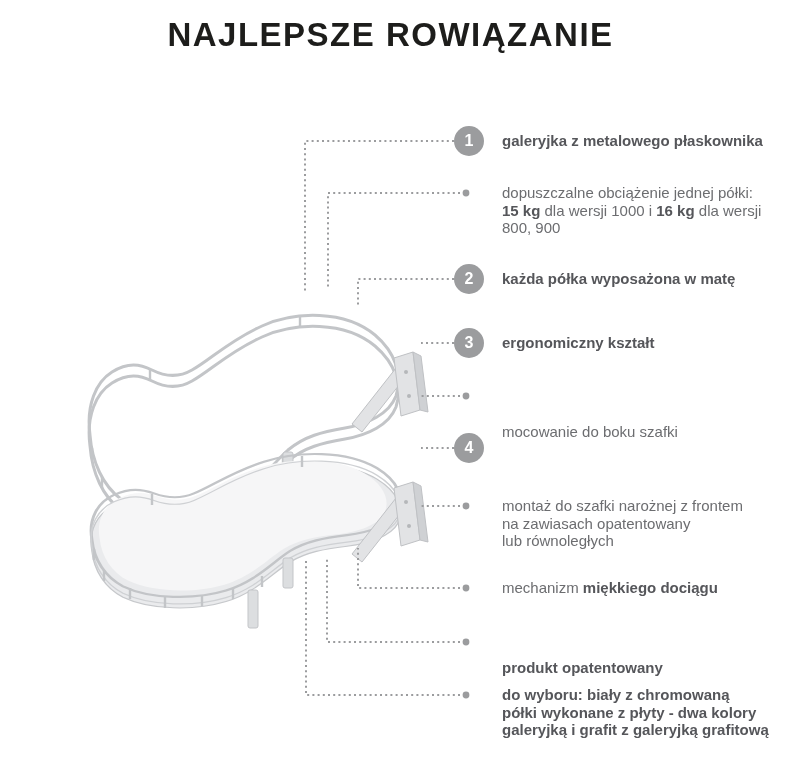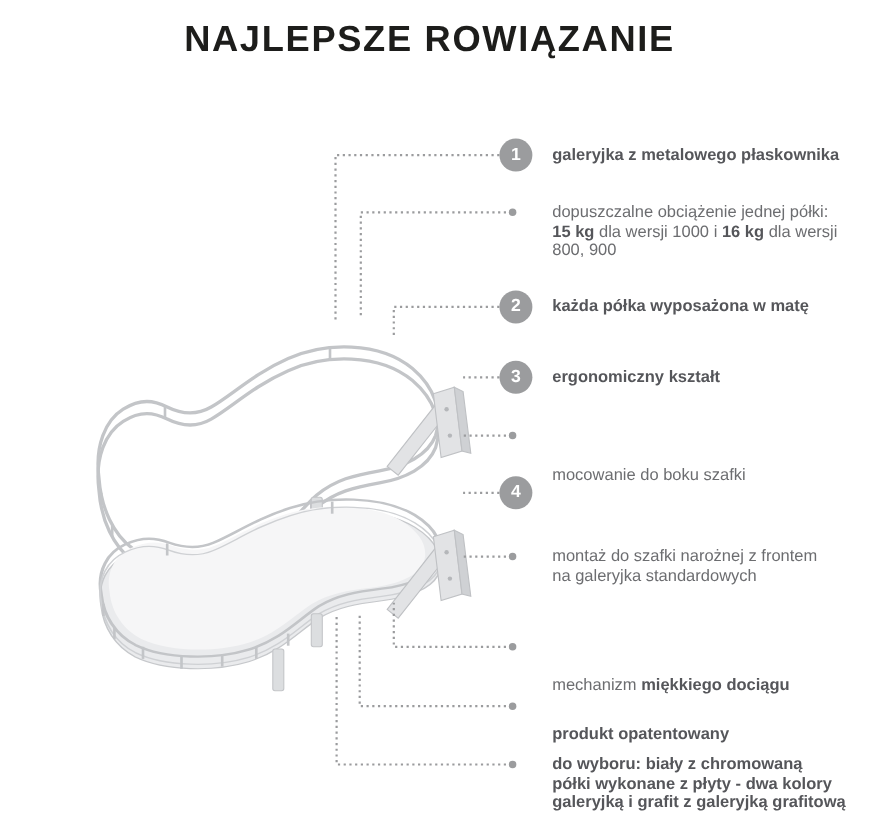--- a/index.html
+++ b/index.html
@@ -218,24 +218,25 @@
           <div class="ann-line"><span>mocowanie do boku szafki</span></div>
         </div>
     </div>
       <div class="annotation-row" style="top: 432px;">
       <span class="badge">4</span>
     </div>
       <div class="annotation-row" style="top: 490px;">
 
       <div class="ann-text">
           <div class="ann-line"><span>montaż do szafki narożnej z frontem</span></div>
-          <div class="ann-line"><span>na galeryjka standardowych</span></div>
-        </div>
-    </div>
-      <div class="annotation-row" style="top: 572px; margin-top: 35px;">
+          <div class="ann-line"><span>na zawiasach opatentowany</span></div>
+          <div class="ann-line"><span>lub równoległych</span></div>
+        </div>
+    </div>
+      <div class="annotation-row" style="top: 572px;">
 
       <div class="ann-text">
           <div class="ann-line"><span>mechanizm </span><span class="b">miękkiego dociągu</span></div>
         </div>
     </div>
       <div class="annotation-row" style="top: 652px;">
 
       <div class="ann-text">
           <div class="ann-line"><span class="b">produkt opatentowany</span></div>
         </div>

